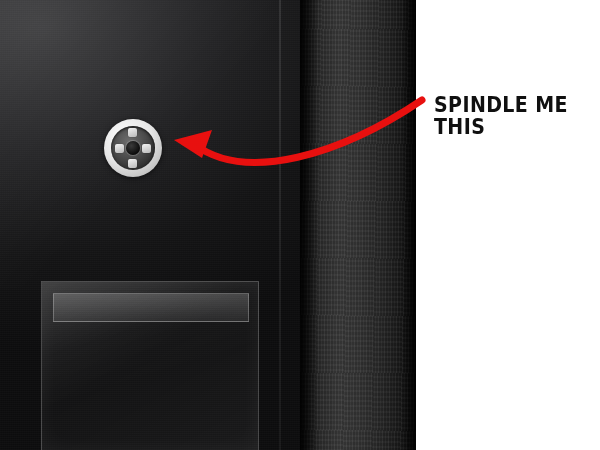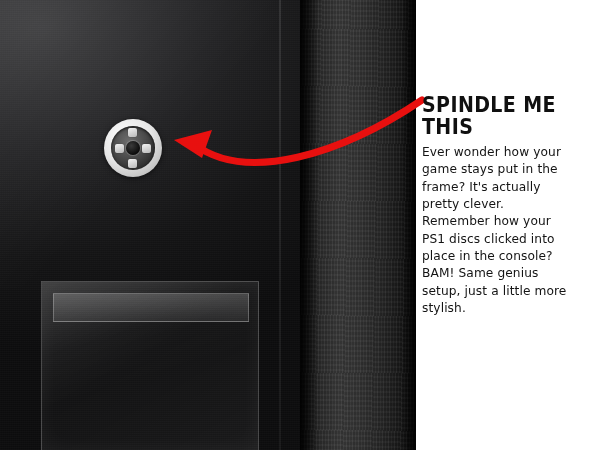--- a/index.html
+++ b/index.html
@@ -191,21 +191,21 @@
     left: 150px;
     top: 80px;
     width: 300px;
     height: 100px;
     pointer-events: none;
   }
 
   
   .callout {
     position: absolute;
-    left: 422px;
+    left: 434px;
     top: 94px;
     width: 152px;
   }
   .callout-title {
     font-family: "DejaVu Sans", sans-serif;
     font-weight: 700;
     font-size: 19px;
     letter-spacing: 0.4px;
     color: #101010;
     text-transform: uppercase;
@@ -258,16 +258,15 @@
     </div>
   </div>
 
   <svg class="arrow" viewBox="0 0 300 100">
     <path d="M 44 64 C 96 104, 192 74, 272 20" fill="none" stroke="#e8100f" stroke-width="7" stroke-linecap="round"></path>
     <path d="M 24 60 L 62 50 L 52 78 Z" fill="#e8100f"></path>
   </svg>
 
   <div class="callout">
     <h1 class="callout-title">Spindle Me This</h1>
-    <p class="callout-body">Ever wonder how your game stays put in the frame? It's actually pretty clever. Remember how your PS1 discs clicked into place in the console? BAM! Same genius setup, just a little more stylish.</p>
   </div>
 
 </div>
 
 </body></html>

